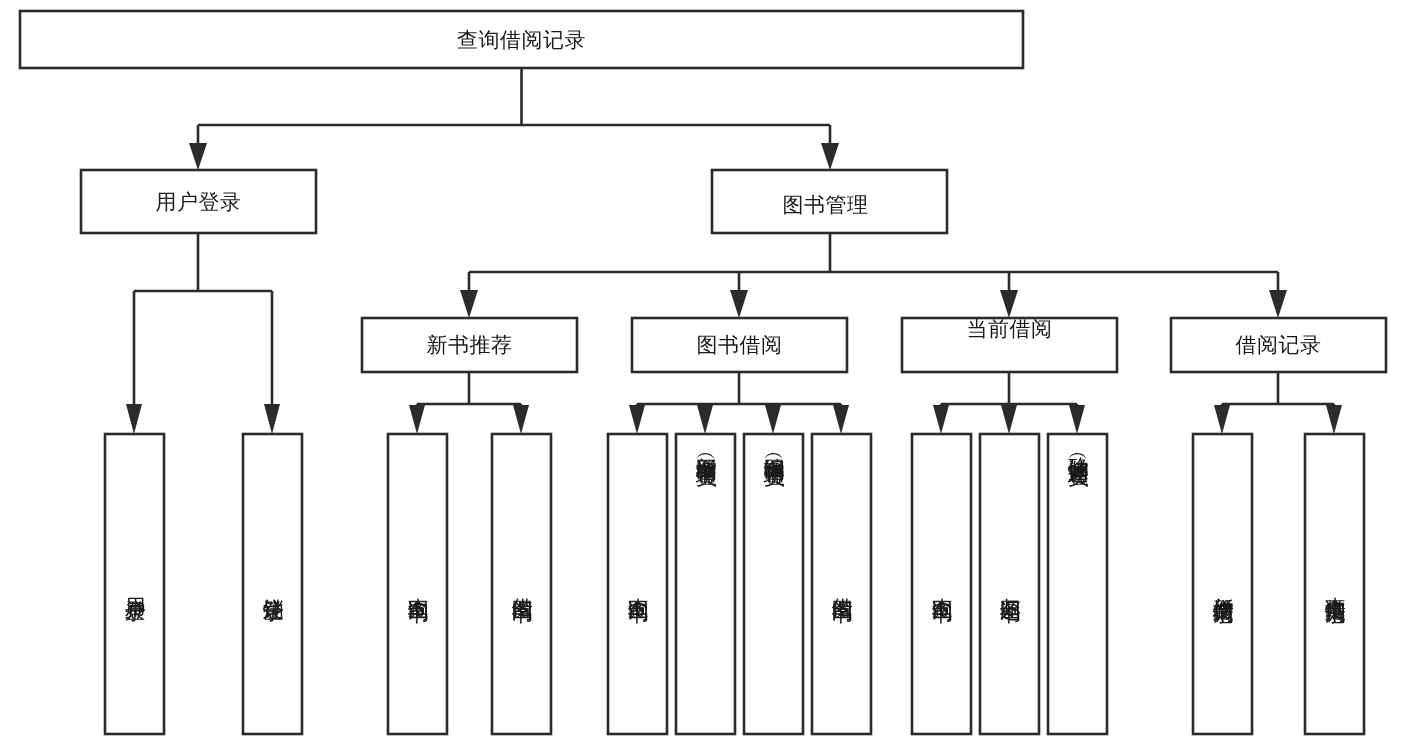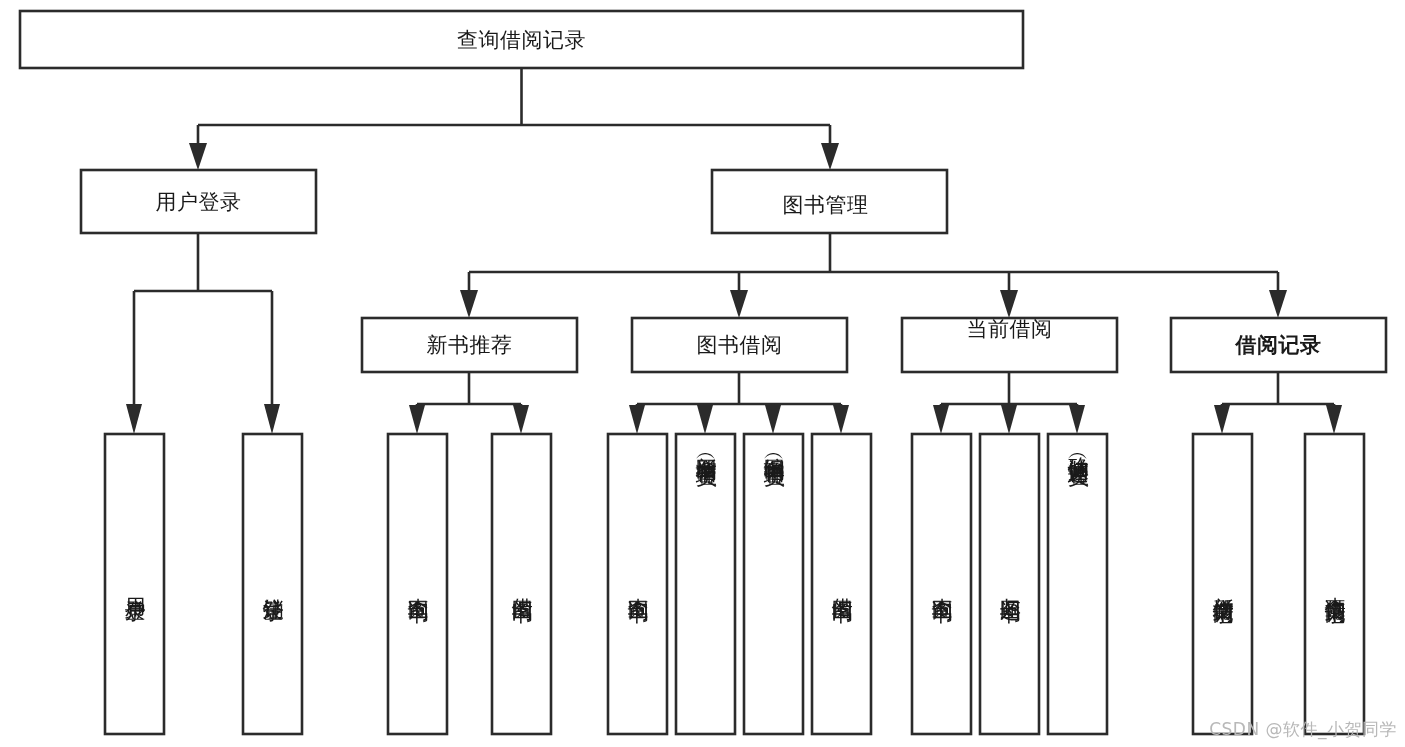--- a/index.html
+++ b/index.html
@@ -200,21 +200,21 @@
 
   <div class="hlabel-wrap" style="left:362px; top:318px; width:215px; height:54px;">
     <span class="hlabel-text">新书推荐</span>
   </div>
   <div class="hlabel-wrap" style="left:632px; top:318px; width:215px; height:54px;">
     <span class="hlabel-text">图书借阅</span>
   </div>
   <div class="hlabel-wrap" style="left:902px; top:302px; width:215px; height:54px;">
     <span class="hlabel-text">当前借阅</span>
   </div>
-  <div class="hlabel-wrap" style="left:1171px; top:318px; width:215px; height:54px;font-weight:bold;">
+  <div class="hlabel-wrap" style="left:1171px; top:318px; width:215px; height:54px;">
     <span class="hlabel-text">借阅记录</span>
   </div>
 
   <div class="vlabel-wrap" style="left:105px; top:434px; width:59px; height:300px;">
     <span class="vlabel-text">用户登录</span>
   </div>
   <div class="vlabel-wrap" style="left:243px; top:434px; width:59px; height:300px;">
     <span class="vlabel-text">注销登录</span>
   </div>
 
@@ -248,14 +248,13 @@
     <span class="vlabel-text">确认归还（管理员）</span>
   </div>
 
   <div class="vlabel-wrap" style="left:1193px; top:434px; width:59px; height:300px;">
     <span class="vlabel-text">新增借阅记录</span>
   </div>
   <div class="vlabel-wrap" style="left:1305px; top:434px; width:59px; height:300px;">
     <span class="vlabel-text">查询借阅记录</span>
   </div>
 
-  <div id="watermark">CSDN @软件_小贺同学</div>
 </div>
 
 </body></html>

